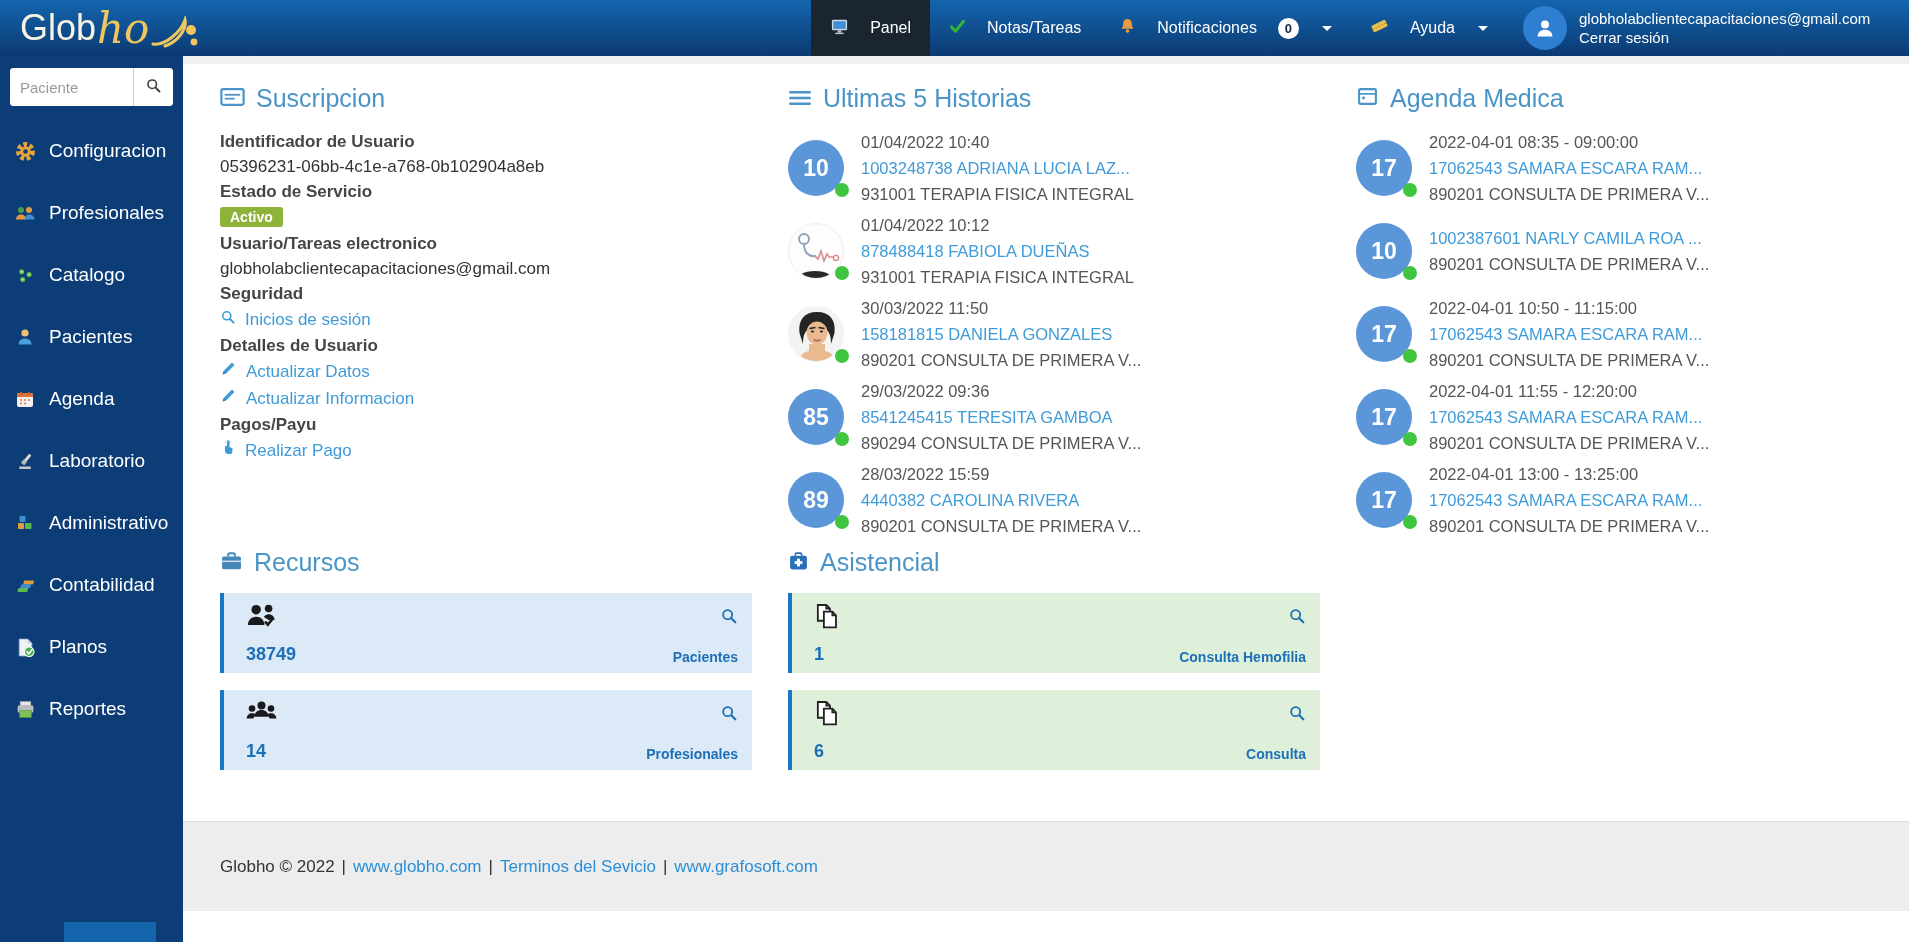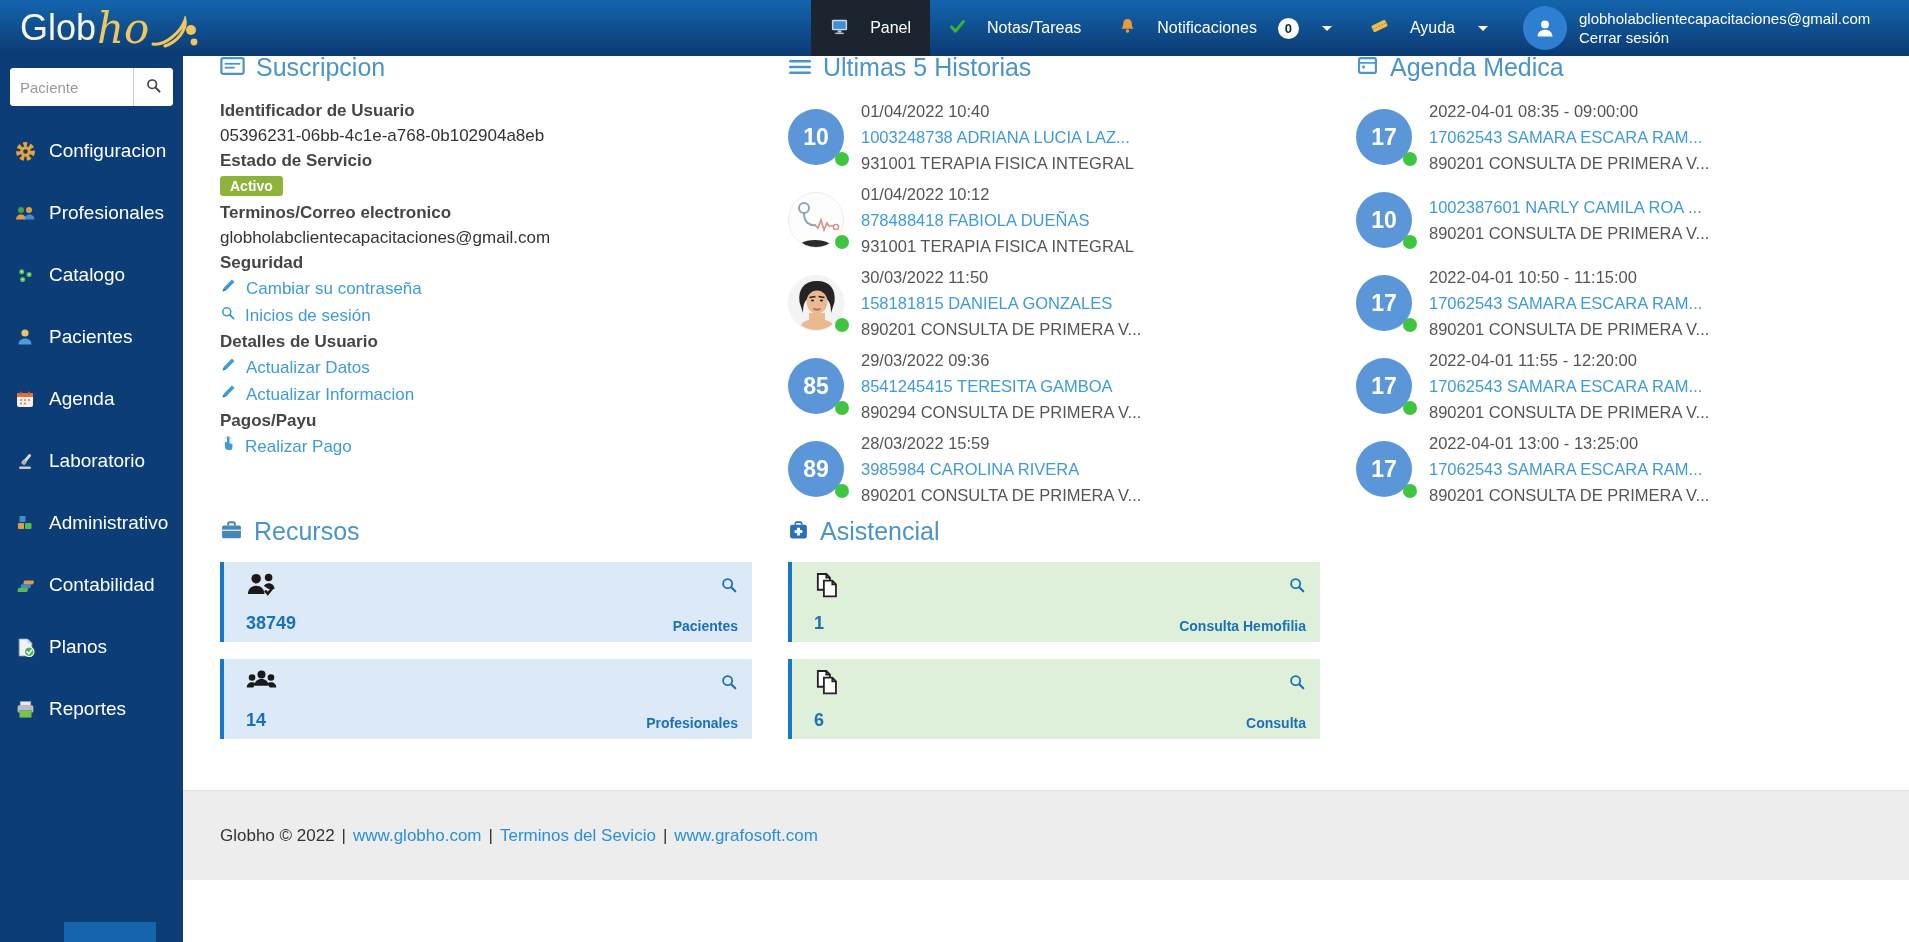--- a/index.html
+++ b/index.html
@@ -37,21 +37,21 @@
   .search-box input::placeholder { color:#9a9a9a; }
   .search-btn { width:40px; border-left:1px solid #ccc; background:#fff; display:flex;
     align-items:center; justify-content:center; color:#444; cursor:pointer; }
   .side-menu { list-style:none; margin-top:14px; }
   .side-item { height:62px; display:flex; align-items:center; gap:13px; padding:0 14px;
     color:#fff; font-size:19px; cursor:pointer; }
   .side-item .ic { width:22px; display:flex; justify-content:center; flex:none; }
   .side-bottom { position:absolute; bottom:0; left:64px; width:92px; height:20px; background:#1565ad; cursor:pointer; }
 
   
-  .main { margin-left:183px; padding-top:25px; background:#fff; }
+  .main { margin-left:183px; padding-top:56px; background:#fff; }
   .topstrip { height:8px; background:#f0f0f0; }
   .row1 { display:flex; padding:20px 0 0 37px; min-height:470px; }
   .col { width:532px; margin-right:36px; }
   .col:last-child { width:548px; margin-right:0; }
   h2.section { color:#4a94c8; font-size:25px; font-weight:400; display:flex; align-items:center;
     gap:11px; margin:0 0 16px 0; }
 
   
   .f-label { font-weight:bold; color:#454545; font-size:17px; line-height:25px; }
   .f-value { color:#333; font-size:17px; line-height:25px; }
@@ -306,32 +306,23 @@
               <line x1="4" y1="7" x2="18" y2="7" stroke="#4a94c8" stroke-width="1.6"></line>
               <line x1="4" y1="10.5" x2="13" y2="10.5" stroke="#4a94c8" stroke-width="1.6"></line>
             </svg>
         </span>
         <span>Suscripcion</span>
       </h2>
       <div class="f-label">Identificador de Usuario</div>
       <div class="f-value">05396231-06bb-4c1e-a768-0b102904a8eb</div>
       <div class="f-label">Estado de Servicio</div>
       <div><span class="badge-green">Activo</span></div>
-      <div class="f-label">Terminos/Correo electronico</div>
+      <div class="f-label">Usuario/Tareas electronico</div>
       <div class="f-value">globholabclientecapacitaciones@gmail.com</div>
       <div class="f-label">Seguridad</div>
-      <div class="f-link">
-        <span>
-          <svg width="17" height="17" viewBox="0 0 20 20">
-              <path d="M3 17l1.5-4.5L14 3l3 3-9.5 9.5z" fill="#3e9bd8"></path>
-              <path d="M3 17l1.2-3.6 2.4 2.4z" fill="#2a7ab2"></path>
-            </svg>
-        </span>
-        <span>Cambiar su contraseña</span>
-      </div>
       <div class="f-link">
         <span style="color:#3e9bd8">
           <svg width="16" height="16" viewBox="0 0 20 20">
               <circle cx="8.5" cy="8.5" r="5" fill="none" stroke="currentColor" stroke-width="2"></circle>
               <line x1="12.5" y1="12.5" x2="17" y2="17" stroke="currentColor" stroke-width="2.4" stroke-linecap="round"></line>
             </svg>
         </span>
         <span>Inicios de sesión</span>
       </div>
       <div class="f-label">Detalles de Usuario</div>
@@ -444,21 +435,21 @@
         </div>
       </div>
 
       <div class="list-item">
         <div class="avatar-wrap">
           <div class="avatar-num">89</div>
           <div class="status-dot"></div>
         </div>
         <div>
           <div class="li-line1">28/03/2022 15:59</div>
-          <div class="li-line2">3985984 CAROLINA RIVERA</div>
+          <div class="li-line2">4440382 CAROLINA RIVERA</div>
           <div class="li-line3">890201 CONSULTA DE PRIMERA V...</div>
         </div>
       </div>
     </div>
 
     <div class="col">
       <h2 class="section">
         <span>
           <svg width="23" height="21" viewBox="0 0 20 20">
               <rect x="2" y="3" width="16" height="14" rx="1.5" fill="none" stroke="#4a94c8" stroke-width="2"></rect>

